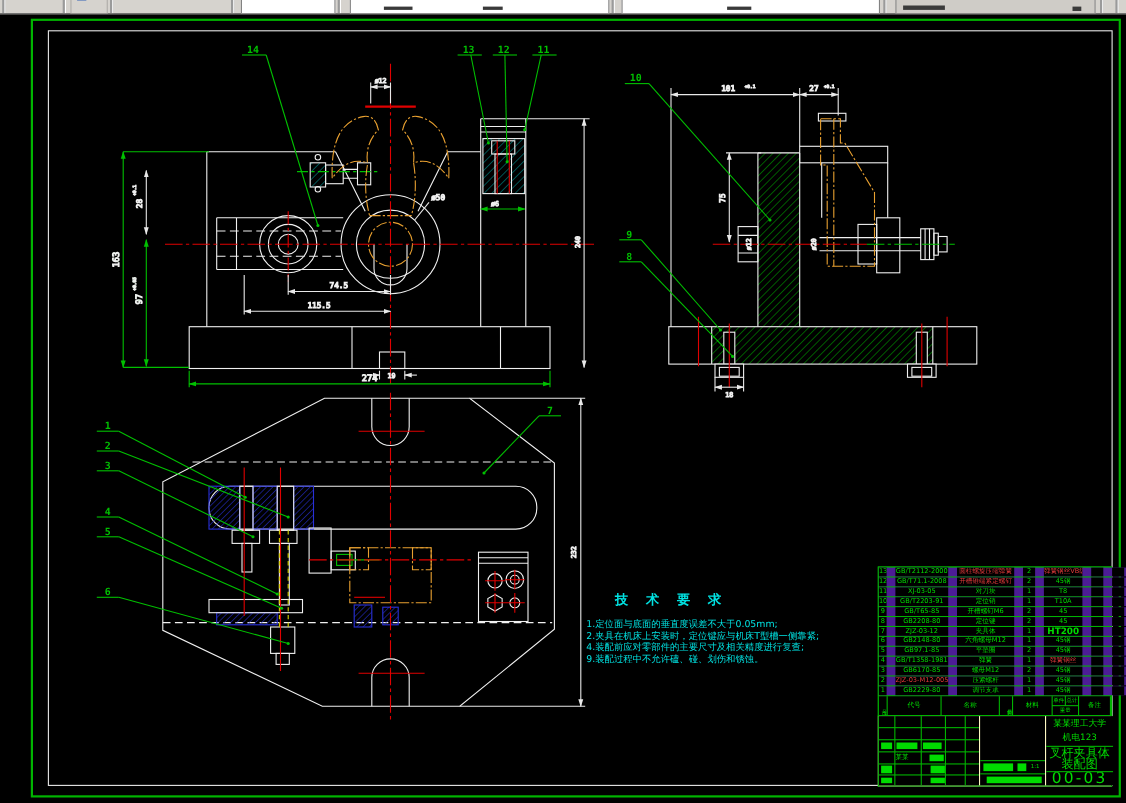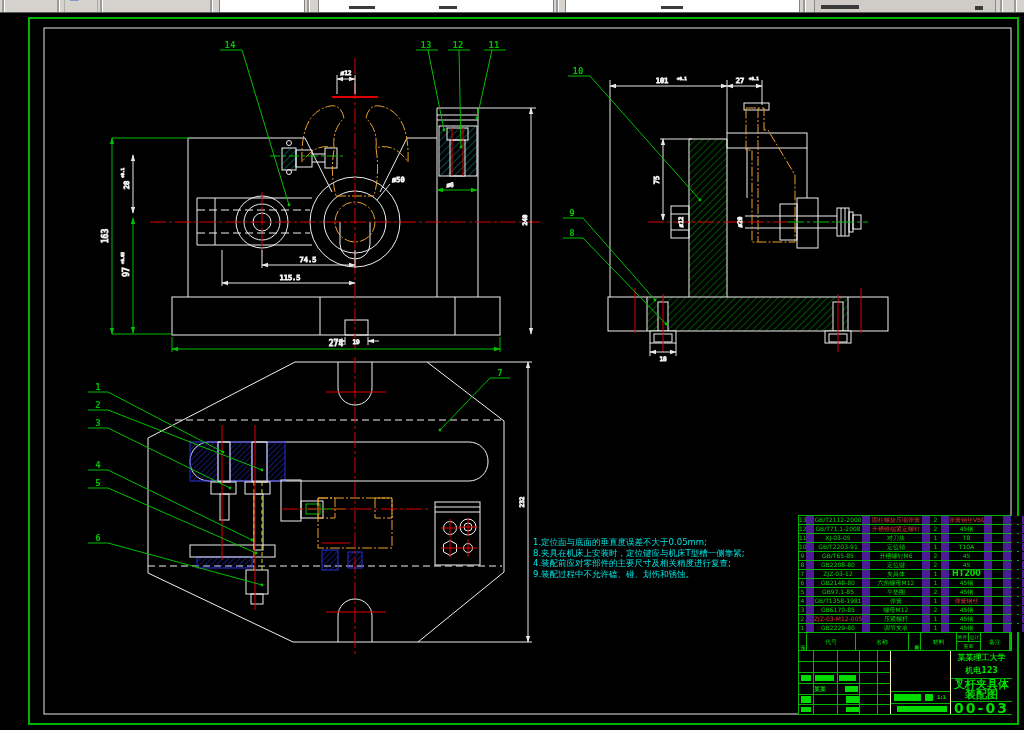--- a/index.html
+++ b/index.html
@@ -34,21 +34,21 @@
   .bom-cell.big{font-size:8px;font-weight:bold;}
   #bom-header{display:grid;grid-template-columns:7px 48px 52px 11px 35px 23px 28px;
     column-gap:1px;background:#00b400;border:1px solid #00b400;border-top:none;width:211px;height:17px;}
   .bh-cell{background:#000;text-align:center;overflow:hidden;font-size:6px;line-height:17px;}
   .bh-vert{writing-mode:vertical-rl;line-height:7px;font-size:5px;padding-top:1px;letter-spacing:-1px;}
   .bh-weight{background:#000;display:grid;grid-template-rows:8px 8px;row-gap:1px;background:#00b400;}
   .bh-w-top{display:grid;grid-template-columns:11px 11px;column-gap:1px;background:#00b400;}
   .bh-w-top div,.bh-w-bot{background:#000;font-size:5px;line-height:8px;text-align:center;overflow:hidden;}
 
   #titleblock{display:grid;grid-template-columns:91px 59px 61px;column-gap:1px;background:#fef9c3;
-    border:1px solid #00b400;border-top:none;width:211px;height:63px;font-weight:bold;}
+    border:1px solid #00b400;border-top:none;width:211px;height:63px;}
   .tbk-zone{background:#000;position:relative;overflow:hidden;}
   .gline-h{position:absolute;left:0;width:100%;height:1px;background:#00b400;}
   .gline-v{position:absolute;top:0;width:1px;height:100%;background:#00b400;}
   .gblock{position:absolute;background:#00dc00;}
   .sig-text{position:absolute;color:#00dc00;font-size:6px;line-height:7px;}
   .tbk-right{display:flex;flex-direction:column;}
   .tbk-r-cell{border-bottom:1px solid #00b400;text-align:center;color:#00dc00;overflow:hidden;}
   .tbk-r-cell:last-child{border-bottom:none;}
   .r-school{height:27px;font-size:8px;line-height:13px;}
   .r-title{height:21px;font-size:11px;line-height:10px;padding-top:1px;}
@@ -415,22 +415,23 @@
       <g>
           <text x="230" y="48" stroke="none">14</text>
           <line x1="220" y1="50" x2="242" y2="50"></line>
           <line x1="242" y1="50" x2="289" y2="205"></line>
           <circle cx="289" cy="205" r="1.4" stroke="none"></circle>
         </g>
     </g>
   </svg>
 
   <div id="tech">
+    <div class="t-title">技 术 要 求</div>
     <div class="t-line">1.定位面与底面的垂直度误差不大于0.05mm;</div>
-    <div class="t-line">8.夹具在机床上安装时，定位键应与机床T型槽一侧靠紧;</div>
+    <div class="t-line">2.夹具在机床上安装时，定位键应与机床T型槽一侧靠紧;</div>
     <div class="t-line">4.装配前应对零部件的主要尺寸及相关精度进行复查;</div>
     <div class="t-line">9.装配过程中不允许磕、碰、划伤和锈蚀。</div>
   </div>
 
   <div id="bom">
     <div id="bom-rows">
         <div class="bom-row">
           <div class="bom-cell">13</div>
           <div class="bom-cell">GB/T2112-2000</div>
           <div class="bom-cell red">圆柱螺旋压缩弹簧</div>

